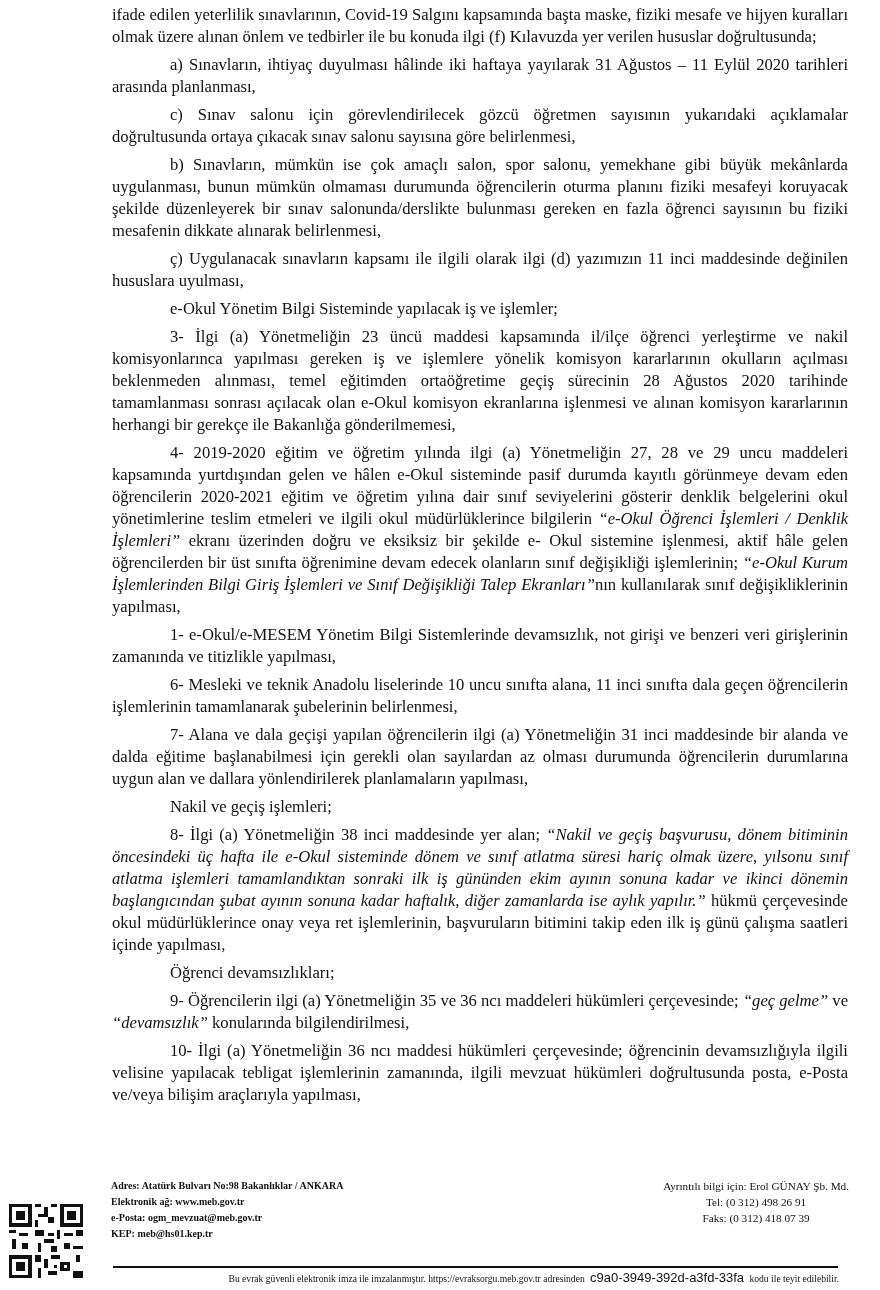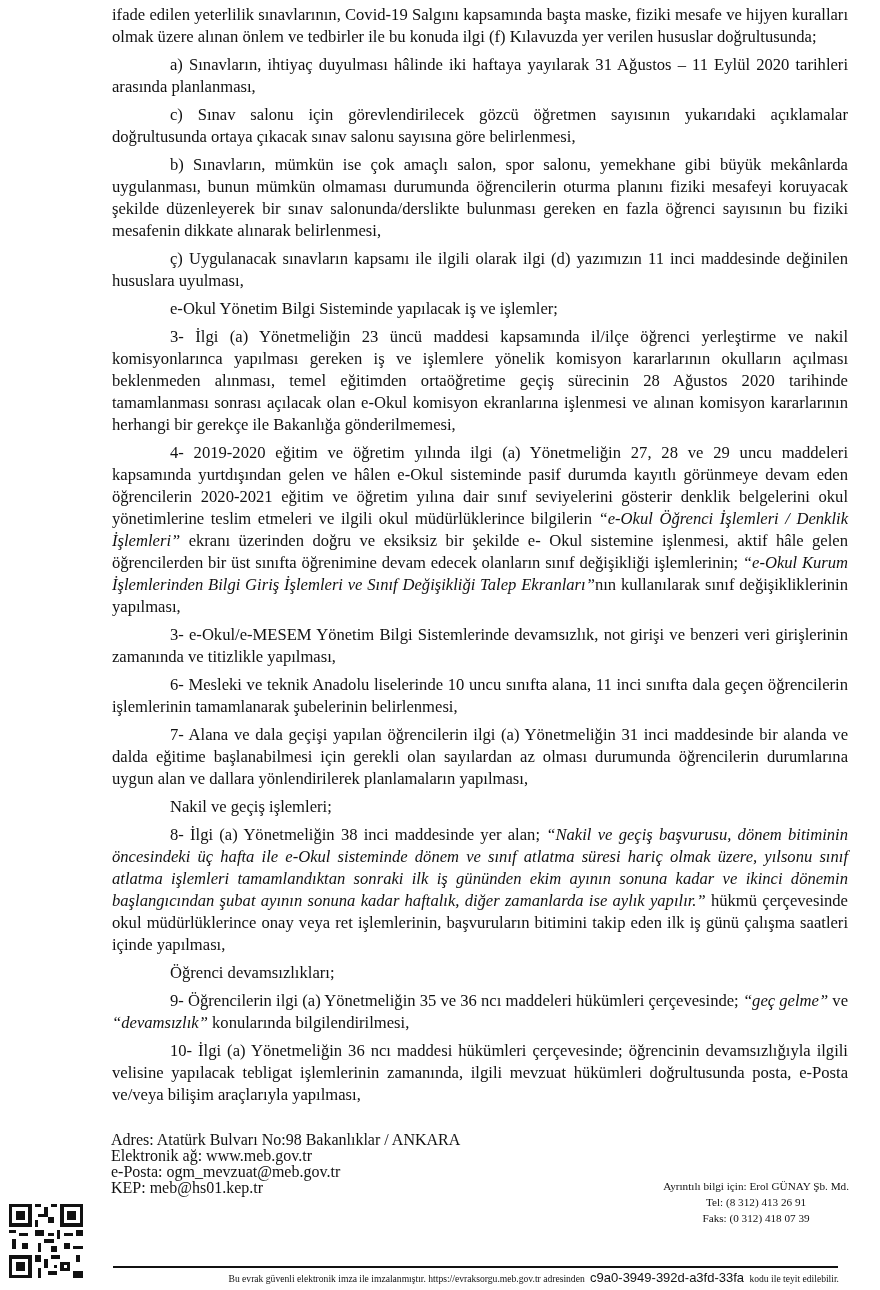--- a/index.html
+++ b/index.html
@@ -2,43 +2,43 @@
 <html><head>
 <meta charset="utf-8">
 <style>
   html, body { margin: 0; padding: 0; background: #ffffff; }
   body { width: 880px; height: 1290px; position: relative; overflow: hidden; color: #111; }
   .page { position: absolute; left: 112px; top: 4px; width: 736px;
           font-family: "Liberation Serif", "DejaVu Serif", serif; font-size: 16.6px; line-height: 22px; }
   .p { text-align: justify; margin: 0 0 6px 0; }
   .ind { text-indent: 58px; }
   .p i { font-style: italic; }
-  .footer-left { position: absolute; left: 111px; top: 1132px;
-                 font-family: "Liberation Serif", serif; font-size: 16px; line-height: 16px; }
+  .footer-left { position: absolute; left: 111px; top: 1178px;
+                 font-family: "Liberation Serif", serif; font-size: 10px; line-height: 16px; font-weight: bold; }
   .footer-right { position: absolute; right: 31px; top: 1178px; text-align: center;
                   font-family: "Liberation Serif", serif; font-size: 11.2px; line-height: 16px; }
   .qr { position: absolute; left: 6px; top: 1200px; width: 80px; height: 82px; }
   .rule { position: absolute; left: 113px; right: 42px; top: 1266px; height: 1.5px; background: #111; }
   .verify { position: absolute; left: 113px; top: 1270px; width: 726px;
             font-family: "Liberation Serif", serif; font-size: 9.6px; line-height: 16px; white-space: nowrap; text-align: right; }
   .verify .code { font-family: "Liberation Sans", sans-serif; font-size: 13px; margin: 0 3px; }
 </style>
 </head>
 <body>
 
 <div class="page">
   <p class="p">ifade edilen yeterlilik sınavlarının, Covid-19 Salgını kapsamında başta maske, fiziki mesafe ve hijyen kuralları olmak üzere alınan önlem ve tedbirler ile bu konuda ilgi (f) Kılavuzda yer verilen hususlar doğrultusunda;</p>
   <p class="p ind">a)  Sınavların, ihtiyaç duyulması hâlinde iki haftaya yayılarak 31 Ağustos – 11 Eylül 2020 tarihleri arasında planlanması,</p>
   <p class="p ind">c)  Sınav salonu için görevlendirilecek gözcü öğretmen sayısının yukarıdaki açıklamalar doğrultusunda ortaya çıkacak sınav salonu sayısına göre belirlenmesi,</p>
   <p class="p ind">b)  Sınavların, mümkün ise çok amaçlı salon, spor salonu, yemekhane gibi büyük mekânlarda uygulanması, bunun mümkün olmaması durumunda öğrencilerin oturma planını fiziki mesafeyi koruyacak şekilde düzenleyerek bir sınav salonunda/derslikte bulunması gereken en fazla öğrenci sayısının bu fiziki mesafenin dikkate alınarak belirlenmesi,</p>
   <p class="p ind">ç) Uygulanacak sınavların kapsamı ile ilgili olarak ilgi (d) yazımızın 11 inci maddesinde değinilen hususlara uyulması,</p>
   <p class="p ind">e-Okul Yönetim Bilgi Sisteminde yapılacak iş ve işlemler;</p>
   <p class="p ind">3-  İlgi (a) Yönetmeliğin 23 üncü maddesi kapsamında il/ilçe öğrenci yerleştirme ve nakil komisyonlarınca yapılması gereken iş ve işlemlere yönelik komisyon kararlarının okulların açılması beklenmeden alınması, temel eğitimden ortaöğretime geçiş sürecinin 28 Ağustos 2020 tarihinde tamamlanması sonrası açılacak olan e-Okul komisyon ekranlarına işlenmesi ve alınan komisyon kararlarının herhangi bir gerekçe ile Bakanlığa gönderilmemesi,</p>
   <p class="p ind"><span>4-  2019-2020 eğitim ve öğretim yılında ilgi (a) Yönetmeliğin 27, 28 ve 29 uncu maddeleri kapsamında yurtdışından gelen ve hâlen e-Okul sisteminde pasif durumda kayıtlı görünmeye devam eden öğrencilerin 2020-2021 eğitim ve öğretim yılına dair sınıf seviyelerini gösterir denklik belgelerini okul yönetimlerine teslim etmeleri ve ilgili okul müdürlüklerince bilgilerin </span><i>“e-Okul Öğrenci İşlemleri / Denklik İşlemleri”</i><span> ekranı üzerinden doğru ve eksiksiz bir şekilde e- Okul sistemine işlenmesi, aktif hâle gelen öğrencilerden bir üst sınıfta öğrenimine devam edecek olanların sınıf değişikliği işlemlerinin; </span><i>“e-Okul Kurum İşlemlerinden Bilgi Giriş İşlemleri ve Sınıf Değişikliği Talep Ekranları”</i><span>nın kullanılarak sınıf değişikliklerinin yapılması,</span></p>
-  <p class="p ind">3-  e-Okul/e-MESEM Yönetim Bilgi Sistemlerinde devamsızlık, not girişi ve benzeri veri girişlerinin zamanında ve titizlikle yapılması,</p>
+  <p class="p ind">1-  e-Okul/e-MESEM Yönetim Bilgi Sistemlerinde devamsızlık, not girişi ve benzeri veri girişlerinin zamanında ve titizlikle yapılması,</p>
   <p class="p ind">6-  Mesleki ve teknik Anadolu liselerinde 10 uncu sınıfta alana, 11 inci sınıfta dala geçen öğrencilerin işlemlerinin tamamlanarak şubelerinin belirlenmesi,</p>
   <p class="p ind">7-  Alana ve dala geçişi yapılan öğrencilerin ilgi (a) Yönetmeliğin 31 inci maddesinde bir alanda ve dalda eğitime başlanabilmesi için gerekli olan sayılardan az olması durumunda öğrencilerin durumlarına uygun alan ve dallara yönlendirilerek planlamaların yapılması,</p>
   <p class="p ind">Nakil ve geçiş işlemleri;</p>
   <p class="p ind"><span>8-  İlgi (a) Yönetmeliğin 38 inci maddesinde yer alan; </span><i>“Nakil ve geçiş başvurusu, dönem bitiminin öncesindeki üç hafta ile e-Okul sisteminde dönem ve sınıf atlatma süresi hariç olmak üzere, yılsonu sınıf atlatma işlemleri tamamlandıktan sonraki ilk iş gününden ekim ayının sonuna kadar ve ikinci dönemin başlangıcından şubat ayının sonuna kadar haftalık, diğer zamanlarda ise aylık yapılır.”</i><span> hükmü çerçevesinde okul müdürlüklerince onay veya ret işlemlerinin, başvuruların bitimini takip eden ilk iş günü çalışma saatleri içinde yapılması,</span></p>
   <p class="p ind">Öğrenci devamsızlıkları;</p>
   <p class="p ind"><span>9- Öğrencilerin ilgi (a) Yönetmeliğin 35 ve 36 ncı maddeleri hükümleri çerçevesinde; </span><i>“geç gelme”</i><span> ve </span><i>“devamsızlık”</i><span> konularında bilgilendirilmesi,</span></p>
   <p class="p ind">10- İlgi (a) Yönetmeliğin 36 ncı maddesi hükümleri çerçevesinde; öğrencinin devamsızlığıyla ilgili velisine yapılacak tebligat işlemlerinin zamanında, ilgili mevzuat hükümleri doğrultusunda posta, e-Posta ve/veya bilişim araçlarıyla yapılması,</p>
 </div>
 
 <div class="qr">
@@ -90,21 +90,21 @@
 
 <div class="footer-left">
   <div>Adres: Atatürk Bulvarı No:98 Bakanlıklar / ANKARA</div>
   <div>Elektronik ağ: www.meb.gov.tr</div>
   <div>e-Posta: ogm_mevzuat@meb.gov.tr</div>
   <div>KEP: meb@hs01.kep.tr</div>
 </div>
 
 <div class="footer-right">
   <div>Ayrıntılı bilgi için: Erol GÜNAY Şb. Md.</div>
-  <div>Tel: (8 312) 413 26 91</div>
+  <div>Tel: (0 312) 498 26 91</div>
   <div>Faks: (0 312) 418 07 39</div>
 </div>
 
 <div class="rule"></div>
 
 <div class="verify">
   <span>Bu evrak güvenli elektronik imza ile imzalanmıştır. https://evraksorgu.meb.gov.tr adresinden</span>
   <span class="code">c9a0-3949-392d-a3fd-33fa</span>
   <span>kodu ile teyit edilebilir.</span>
 </div>

